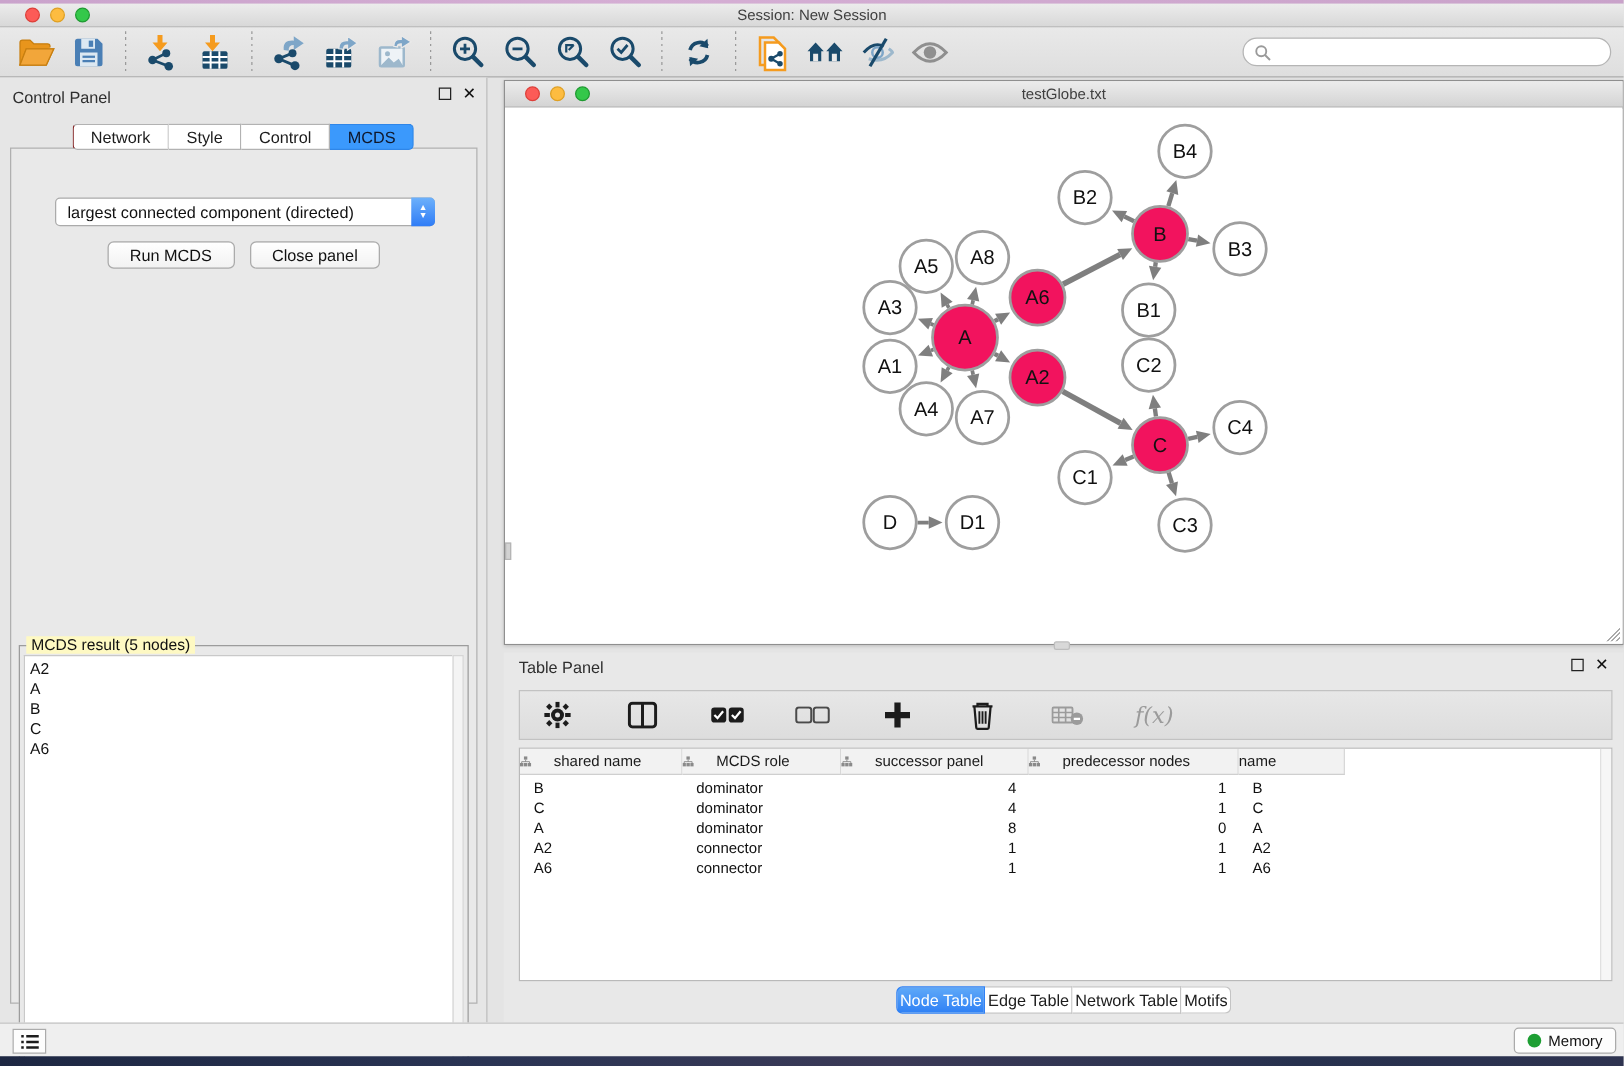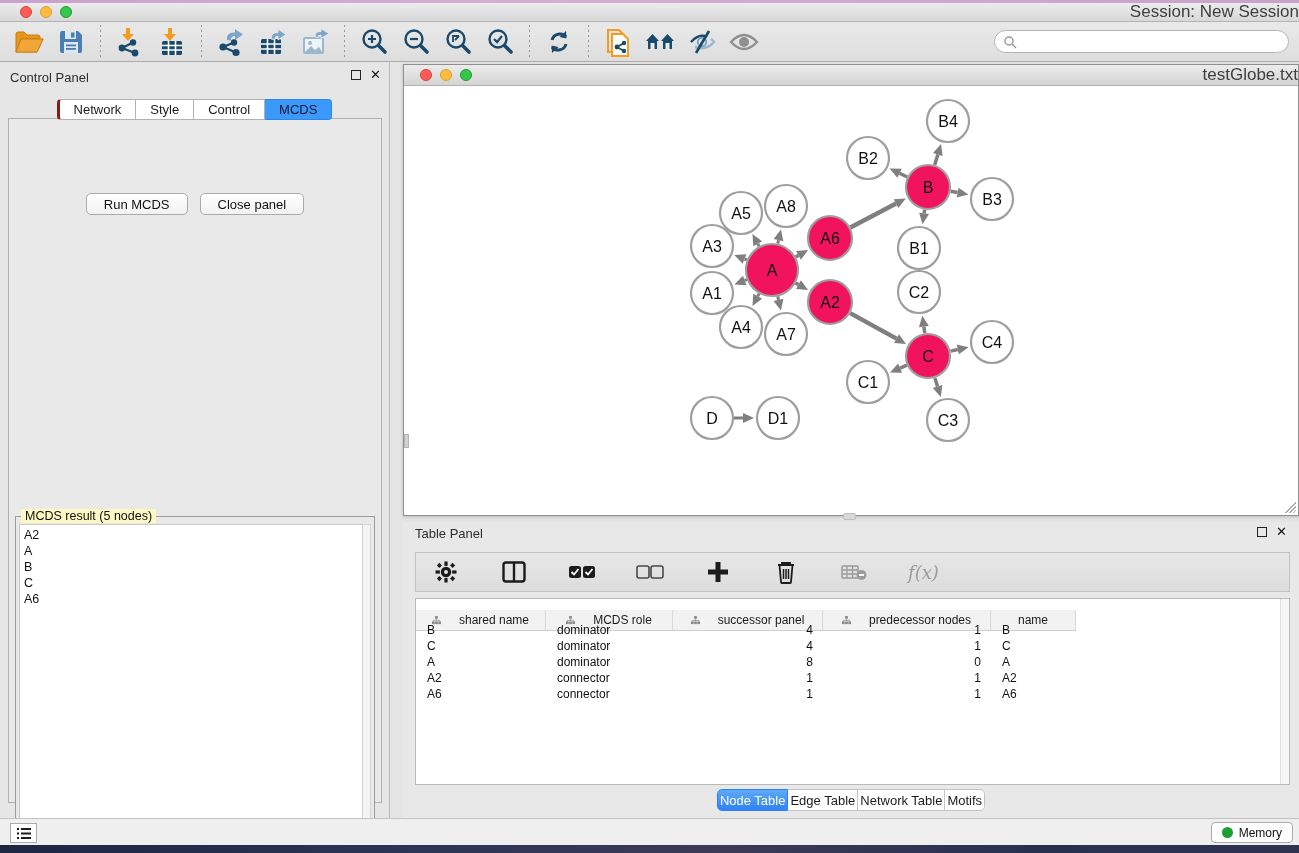--- a/index.html
+++ b/index.html
@@ -15,21 +15,21 @@
   
   .titlebar { position:absolute; left:0; top:3px; width:1299px; height:19px;
     background:linear-gradient(#ececec,#d8d8d8); border-bottom:1px solid #b4b4b4;
     display:flex; align-items:center; }
   .traffic { position:absolute; display:flex; gap:8px; }
   .traffic .dot { width:12px; height:12px; border-radius:50%; }
   .dot.red    { background:#fc5b57; border:1px solid #dd3f39; }
   .dot.yellow { background:#fdbc40; border:1px solid #dfa023; }
   .dot.green  { background:#34c84a; border:1px solid #1f9a31; }
   .titlebar .traffic { left:20px; top:3px; }
-  .win-title { width:100%; text-align:right; font-size:17px; color:#3f3f3f; }
+  .win-title { width:100%; text-align:center; font-size:12px; color:#3f3f3f; }
 
   
   .toolbar { position:absolute; left:0; top:22px; width:1299px; height:40px;
     background:linear-gradient(#e9e9e9,#dedede); border-bottom:1px solid #ababab;
     display:flex; align-items:center; }
   .tb-group { display:flex; align-items:center; gap:8px; padding:0 12px; height:34px; }
   .tb-sep { width:1px; height:34px;
     background-image:repeating-linear-gradient(#9a9a9a 0 2px, transparent 2px 5px); }
   .tb-btn { width:34px; height:32px; display:flex; align-items:center; justify-content:center; }
   .tb-btn svg { display:block; }
@@ -44,21 +44,21 @@
     background:#e6e6e6; border-right:1px solid #bdbdbd; }
   .panel-header { position:absolute; left:0; top:0; width:100%; height:28px; }
   .panel-header .ph-title { position:absolute; left:10px; top:8px; font-size:13px; color:#2e2e2e; }
   .ph-icons { position:absolute; right:8px; top:8px; display:flex; gap:9px; align-items:center; }
   .float-box { width:10px; height:10px; border:1.5px solid #222; }
   .close-x { font-size:13px; font-weight:bold; color:#111; line-height:10px; }
 
   .cp-tabs { position:absolute; left:0; top:37px; width:100%; display:flex; justify-content:center; z-index:2; }
   .cp-tab { height:21px; padding:0 14px; background:#fff; border:1px solid #b2b2b2; border-left:none;
     font-size:13px; color:#1c1c1c; display:flex; align-items:center; }
-  .cp-tab:first-child { border-left:3px solid #7f1d1d; border-radius:4px 0 0 4px; }
+  .cp-tab:first-child { border-left:1px solid #7f1d1d; border-radius:4px 0 0 4px; }
   .cp-tab:last-child { border-radius:0 4px 4px 0; }
   .cp-tab.selected { background:#3b99fc; border-color:#2f86e8; color:#0f172a; }
 
   .cp-body { position:absolute; left:8px; top:56px; width:374px; height:685px;
     background:#e9e9e9; border:1px solid #b0b0b0; }
   .opt-label { position:absolute; left:0; top:18px; width:100%; text-align:center;
     font-size:13px; color:#1d1d1d; }
   .dropdown { position:absolute; left:35px; top:39px; width:304px; height:23px;
     background:#fff; border:1px solid #ababab; border-radius:4px;
     display:flex; align-items:center; }
@@ -108,22 +108,22 @@
     display:flex; align-items:center; gap:40px; padding-left:16px; }
   .tp-toolbar .tb-btn { width:28px; }
   .fx-label { font-size:18px; font-style:italic; color:#9b9b9b;
     font-family:"DejaVu Serif","Liberation Serif",serif; }
 
   .data-table { position:absolute; left:12px; top:76px; width:875px; height:187px;
     background:#fff; border:1px solid #b9b9b9; overflow:hidden; }
   .dt-headrow { position:absolute; left:0; top:0; height:21px; width:100%; }
   .dt-hcell { position:absolute; top:0; height:21px; background:#f2f2f2;
     border-right:1px solid #d8d8d8; border-bottom:1px solid #cfcfcf;
-    display:flex; align-items:center; justify-content:center; gap:18px;
-    font-size:12px; color:#1a1a1a;margin-top:11px; }
+    display:flex; align-items:center; gap:18px;
+    font-size:12px; color:#1a1a1a; }
   .dt-hcell .hicon { width:9px; height:9px; }
   .dt-body { position:absolute; left:0; top:21px; width:100%; }
   .dt-row { position:absolute; height:16px; width:100%; font-size:12px; color:#111; }
   .dt-cell { position:absolute; top:0; height:16px; line-height:16px; white-space:nowrap; }
   .dt-scroll { position:absolute; top:0; right:0; bottom:0; width:9px;
     background:#f6f6f6; border-left:1px solid #e0e0e0; }
 
   .tp-tabs { position:absolute; left:0; top:267px; width:100%; display:flex; justify-content:center; }
   .tp-tab { height:22px; padding:0 2px; background:#fff; border:1px solid #c4c4c4; border-left:none;
     font-size:13px; color:#1c1c1c; display:flex; align-items:center; }
@@ -327,20 +327,27 @@
       <div class="close-x">✕</div>
     </div>
   </div>
   <div class="cp-tabs" id="cp-tabs">
       <div class="cp-tab">Network</div>
       <div class="cp-tab">Style</div>
       <div class="cp-tab">Control</div>
       <div class="cp-tab selected">MCDS</div>
     </div>
   <div class="cp-body">
+    <div class="dropdown">
+      <div class="dd-text">largest connected component (directed)</div>
+      <div class="dd-stepper">
+          <span>▲</span>
+          <span>▼</span>
+        </div>
+    </div>
     <div class="cp-buttons">
       <div class="btn">Run MCDS</div>
       <div class="btn">Close panel</div>
     </div>
     <div class="result-group">
       <div class="result-legend">MCDS result (5 nodes)</div>
       <div class="result-list" id="result-list">
           <div>A2</div>
           <div>A</div>
           <div>B</div>

